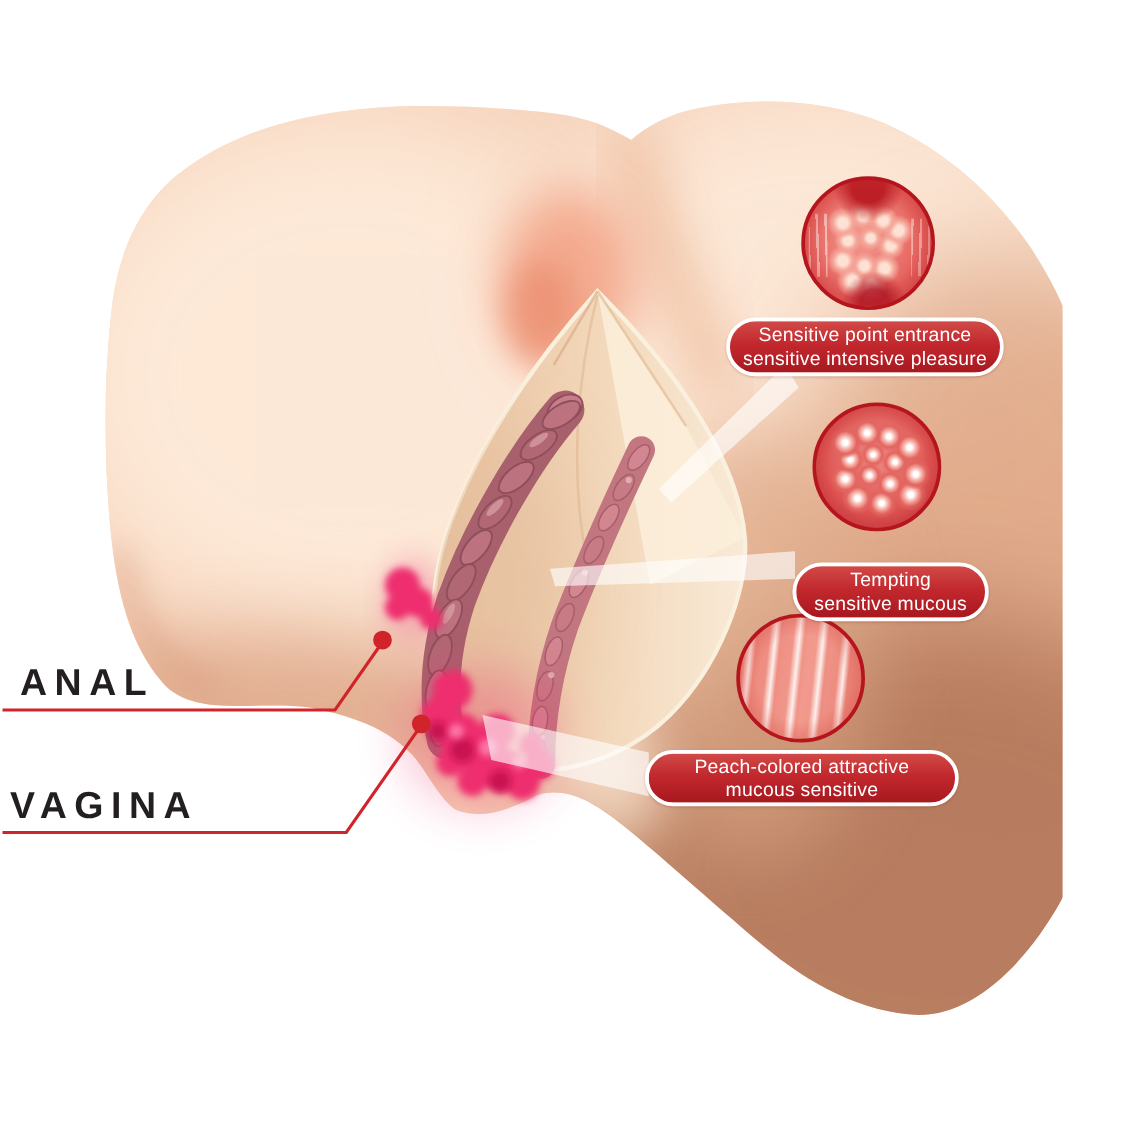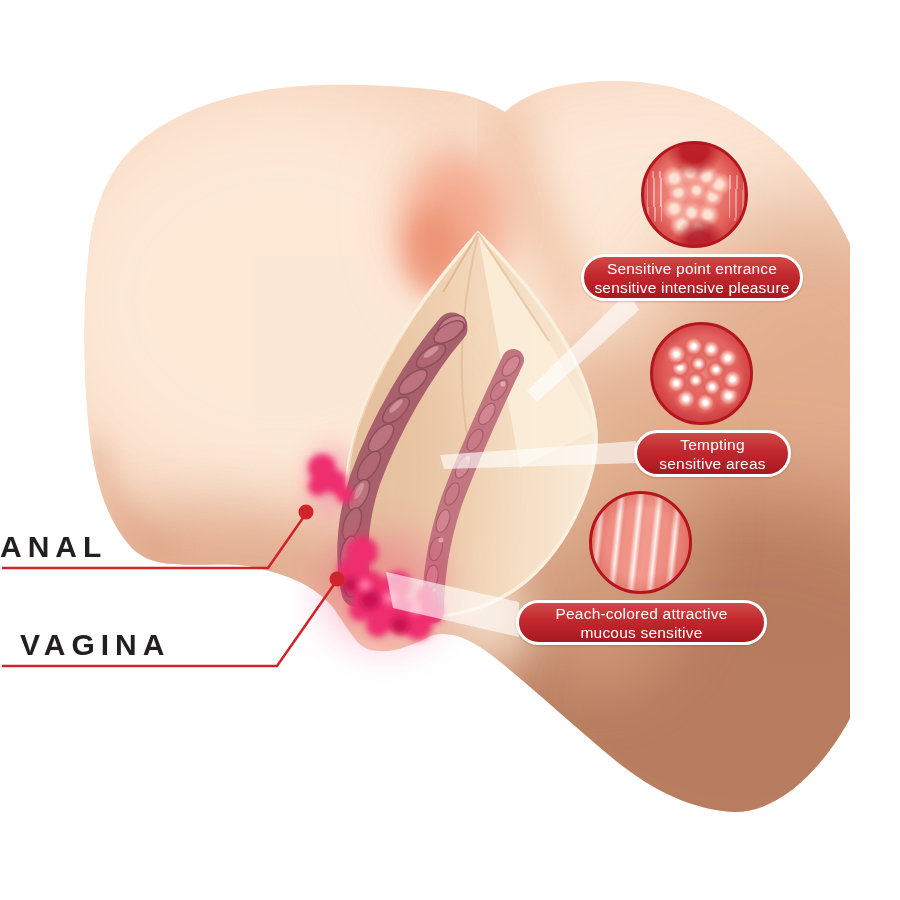--- a/index.html
+++ b/index.html
@@ -7,21 +7,21 @@
          font-family:Liberation Sans, sans-serif;}
   #artwork{position:absolute;left:0;top:0;}
 
   
   .pill{position:absolute;box-sizing:border-box;border:3px solid #fff;border-radius:26px;
         background:linear-gradient(180deg,#d14a47 0%,#c2282e 45%,#a8181f 100%);
         color:#fff;text-align:center;display:flex;flex-direction:column;justify-content:center;
         line-height:19px;font-size:15.5px;letter-spacing:.2px;
         box-shadow:0 1px 2px rgba(120,30,30,.25);}
   #pill-1{left:581px;top:254px;width:222px;height:47px;}
-  #pill-2{left:634px;top:430px;width:157px;height:47px;}
+  #pill-2{left:634px;top:450px;width:157px;height:47px;}
   #pill-3{left:516px;top:600px;width:251px;height:45px;}
 
   
   .inset{position:absolute;border-radius:50%;border:3px solid #b5161e;box-sizing:border-box;}
   #inset-1{left:641px;top:141px;width:107px;height:107px;
     background:
       radial-gradient(circle at 50% 50%, rgba(0,0,0,0) 52%, rgba(197,45,50,.40) 76%, rgba(178,24,34,.6) 97%),
       radial-gradient(circle at 50% 5%, rgba(183,22,30,.9) 0 12%, rgba(183,22,30,0) 26%),
       radial-gradient(circle at 55% 98%, rgba(172,18,32,.85) 0 10%, rgba(172,18,32,0) 23%),
       repeating-linear-gradient(88deg, rgba(255,240,235,.55) 0 2px, rgba(255,255,255,0) 2px 7px) left 3% top 54% / 15% 50% no-repeat,
@@ -59,22 +59,22 @@
       radial-gradient(circle at 50% 42%, #ef8a82 0%, #dd5351 60%, #c93c43 92%);}
   #inset-3{left:589px;top:491px;width:103px;height:103px;
     background:
       radial-gradient(circle at 50% 50%, rgba(0,0,0,0) 50%, rgba(205,70,60,.35) 76%, rgba(190,45,48,.55) 97%),
       repeating-linear-gradient(96deg, rgba(255,255,255,0) 0 6px, rgba(255,252,248,.55) 9px, rgba(255,255,255,.85) 11px, rgba(235,130,115,.2) 15px, rgba(255,255,255,0) 19px),
       linear-gradient(100deg,#ec857a 0%,#f29a8e 55%,#e87c70 100%);}
 
   
   .side-label{position:absolute;color:#231f20;font-weight:700;font-size:30px;
               letter-spacing:6px;white-space:nowrap;}
-  #label-anal{left:0;top:530px;}
-  #label-vagina{left:20px;top:628px;}
+  #label-anal{left:16px;top:530px;}
+  #label-vagina{left:8px;top:628px;}
 </style>
 </head>
 <body>
 
 <div id="stage">
 
   <svg id="artwork" width="900" height="900" viewBox="0 0 900 900">
     <defs>
       <filter id="b12" x="-40%" y="-40%" width="180%" height="180%">
           <feGaussianBlur stdDeviation="12"></feGaussianBlur>
@@ -237,21 +237,21 @@
   <div class="inset" id="inset-1"></div>
   <div class="inset" id="inset-2"></div>
   <div class="inset" id="inset-3"></div>
 
   <div class="pill" id="pill-1">
     <span>Sensitive point entrance</span>
     <span>sensitive intensive pleasure</span>
   </div>
   <div class="pill" id="pill-2">
     <span>Tempting</span>
-    <span>sensitive areas</span>
+    <span>sensitive mucous</span>
   </div>
   <div class="pill" id="pill-3">
     <span>Peach-colored attractive</span>
     <span>mucous sensitive</span>
   </div>
 
   <div class="side-label" id="label-anal">ANAL</div>
   <div class="side-label" id="label-vagina">VAGINA</div>
 
 </div>

